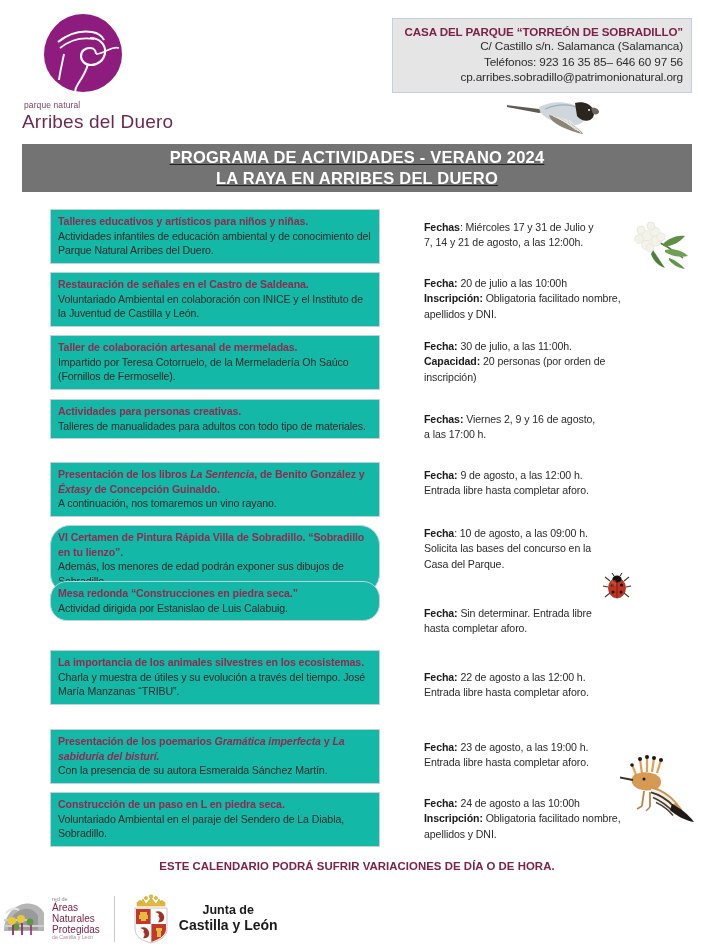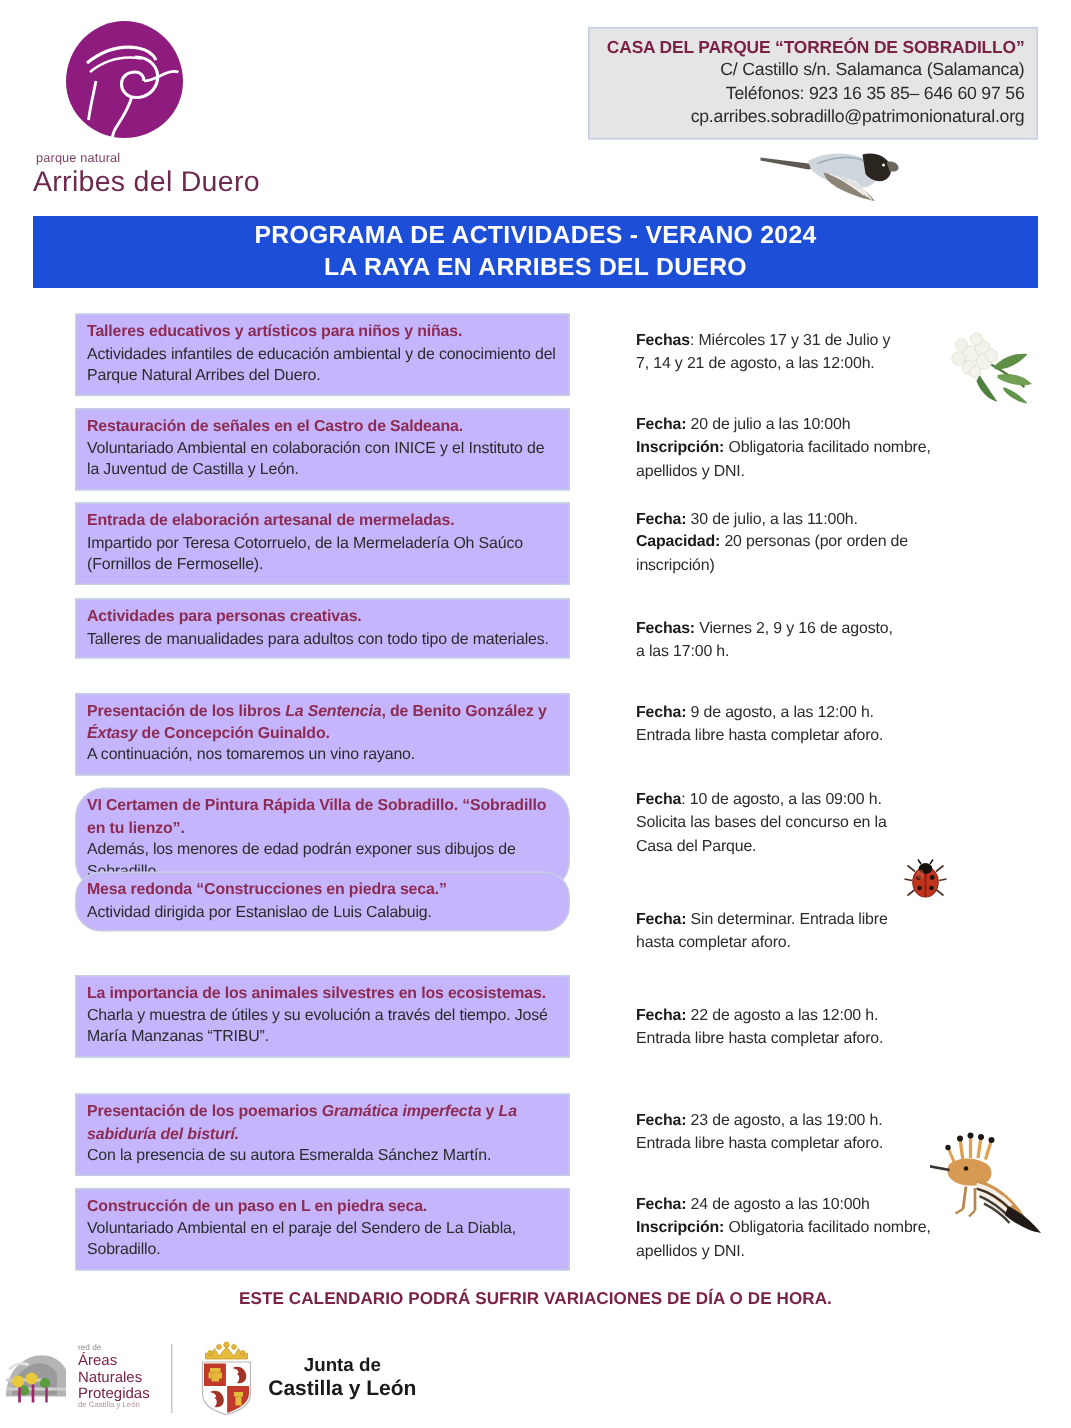--- a/index.html
+++ b/index.html
@@ -28,33 +28,33 @@
     padding:5px 8px 6px 8px;box-sizing:border-box;
     text-align:right;line-height:1.32;
   }
   #contact-box .ttl{font-weight:bold;color:#7a2247;font-size:11.6px;letter-spacing:-.1px;}
   #contact-box .ln{font-size:11.8px;color:#2b2b2b;letter-spacing:-.15px;}
   #bird-fly{position:absolute;left:505px;top:93px;width:95px;height:42px;}
 
   
   #banner{
     position:absolute;left:22px;top:144px;width:670px;height:48px;
-    background:#1d4ed8;display:flex;flex-direction:column;
-    align-items:center;justify-content:center;
+    background:#737373;display:flex;flex-direction:column;
+    align-items:center;justify-content:center;text-decoration:underline;
   }
   #banner div{
     color:#ffffff;font-weight:bold;font-size:16.5px;
     letter-spacing:.2px;line-height:1.28;text-align:center;
   }
 
   
   #content{position:absolute;left:0;top:200px;width:714px;}
   .act-box{
     position:absolute;left:50px;width:330px;
-    border:1px solid #c3cfe0;background:#c4b5fd;
+    border:1px solid #c3cfe0;background:#14b8a6;
     box-sizing:border-box;padding:4px 7px 5px 7px;
     line-height:1.37;
   }
   .act-box .t{color:#8d2b52;font-weight:bold;font-size:10.6px;letter-spacing:-.1px;}
   .act-box .t i{font-style:italic;}
   .act-box .d{color:#2b2b2b;font-size:10.6px;letter-spacing:-.1px;}
   .info{
     position:absolute;left:424px;width:215px;
     font-size:10.6px;color:#2b2b2b;line-height:1.45;letter-spacing:-.1px;
   }
@@ -141,21 +141,21 @@
     </div>
   <div class="info" style="top:20px;"><b>Fechas</b>: Miércoles 17 y 31 de Julio y<br>7, 14 y 21 de agosto, a las 12:00h.</div>
 
   <div class="act-box" style="top:72px;">
       <div class="t">Restauración de señales en el Castro de Saldeana.</div>
       <div class="d">Voluntariado Ambiental en colaboración con INICE y el Instituto de la Juventud de Castilla y León.</div>
     </div>
   <div class="info" style="top:76px;"><b>Fecha:</b> 20 de julio a las 10:00h<br><b>Inscripción:</b> Obligatoria facilitado nombre,<br>apellidos y DNI.</div>
 
   <div class="act-box" style="top:135px;">
-      <div class="t">Entrada de elaboración artesanal de mermeladas.</div>
+      <div class="t">Taller de colaboración artesanal de mermeladas.</div>
       <div class="d">Impartido por Teresa Cotorruelo, de la Mermeladería Oh Saúco (Fornillos de Fermoselle).</div>
     </div>
   <div class="info" style="top:139px;"><b>Fecha:</b> 30 de julio, a las 11:00h.<br><b>Capacidad:</b>  20 personas (por orden de<br>inscripción)</div>
 
   <div class="act-box" style="top:199px;">
       <div class="t">Actividades para personas creativas.</div>
       <div class="d">Talleres de manualidades para adultos con todo tipo de materiales.</div>
     </div>
   <div class="info" style="top:212px;"><b>Fechas:</b> Viernes 2, 9 y 16 de agosto,<br>a las 17:00 h.</div>
 

